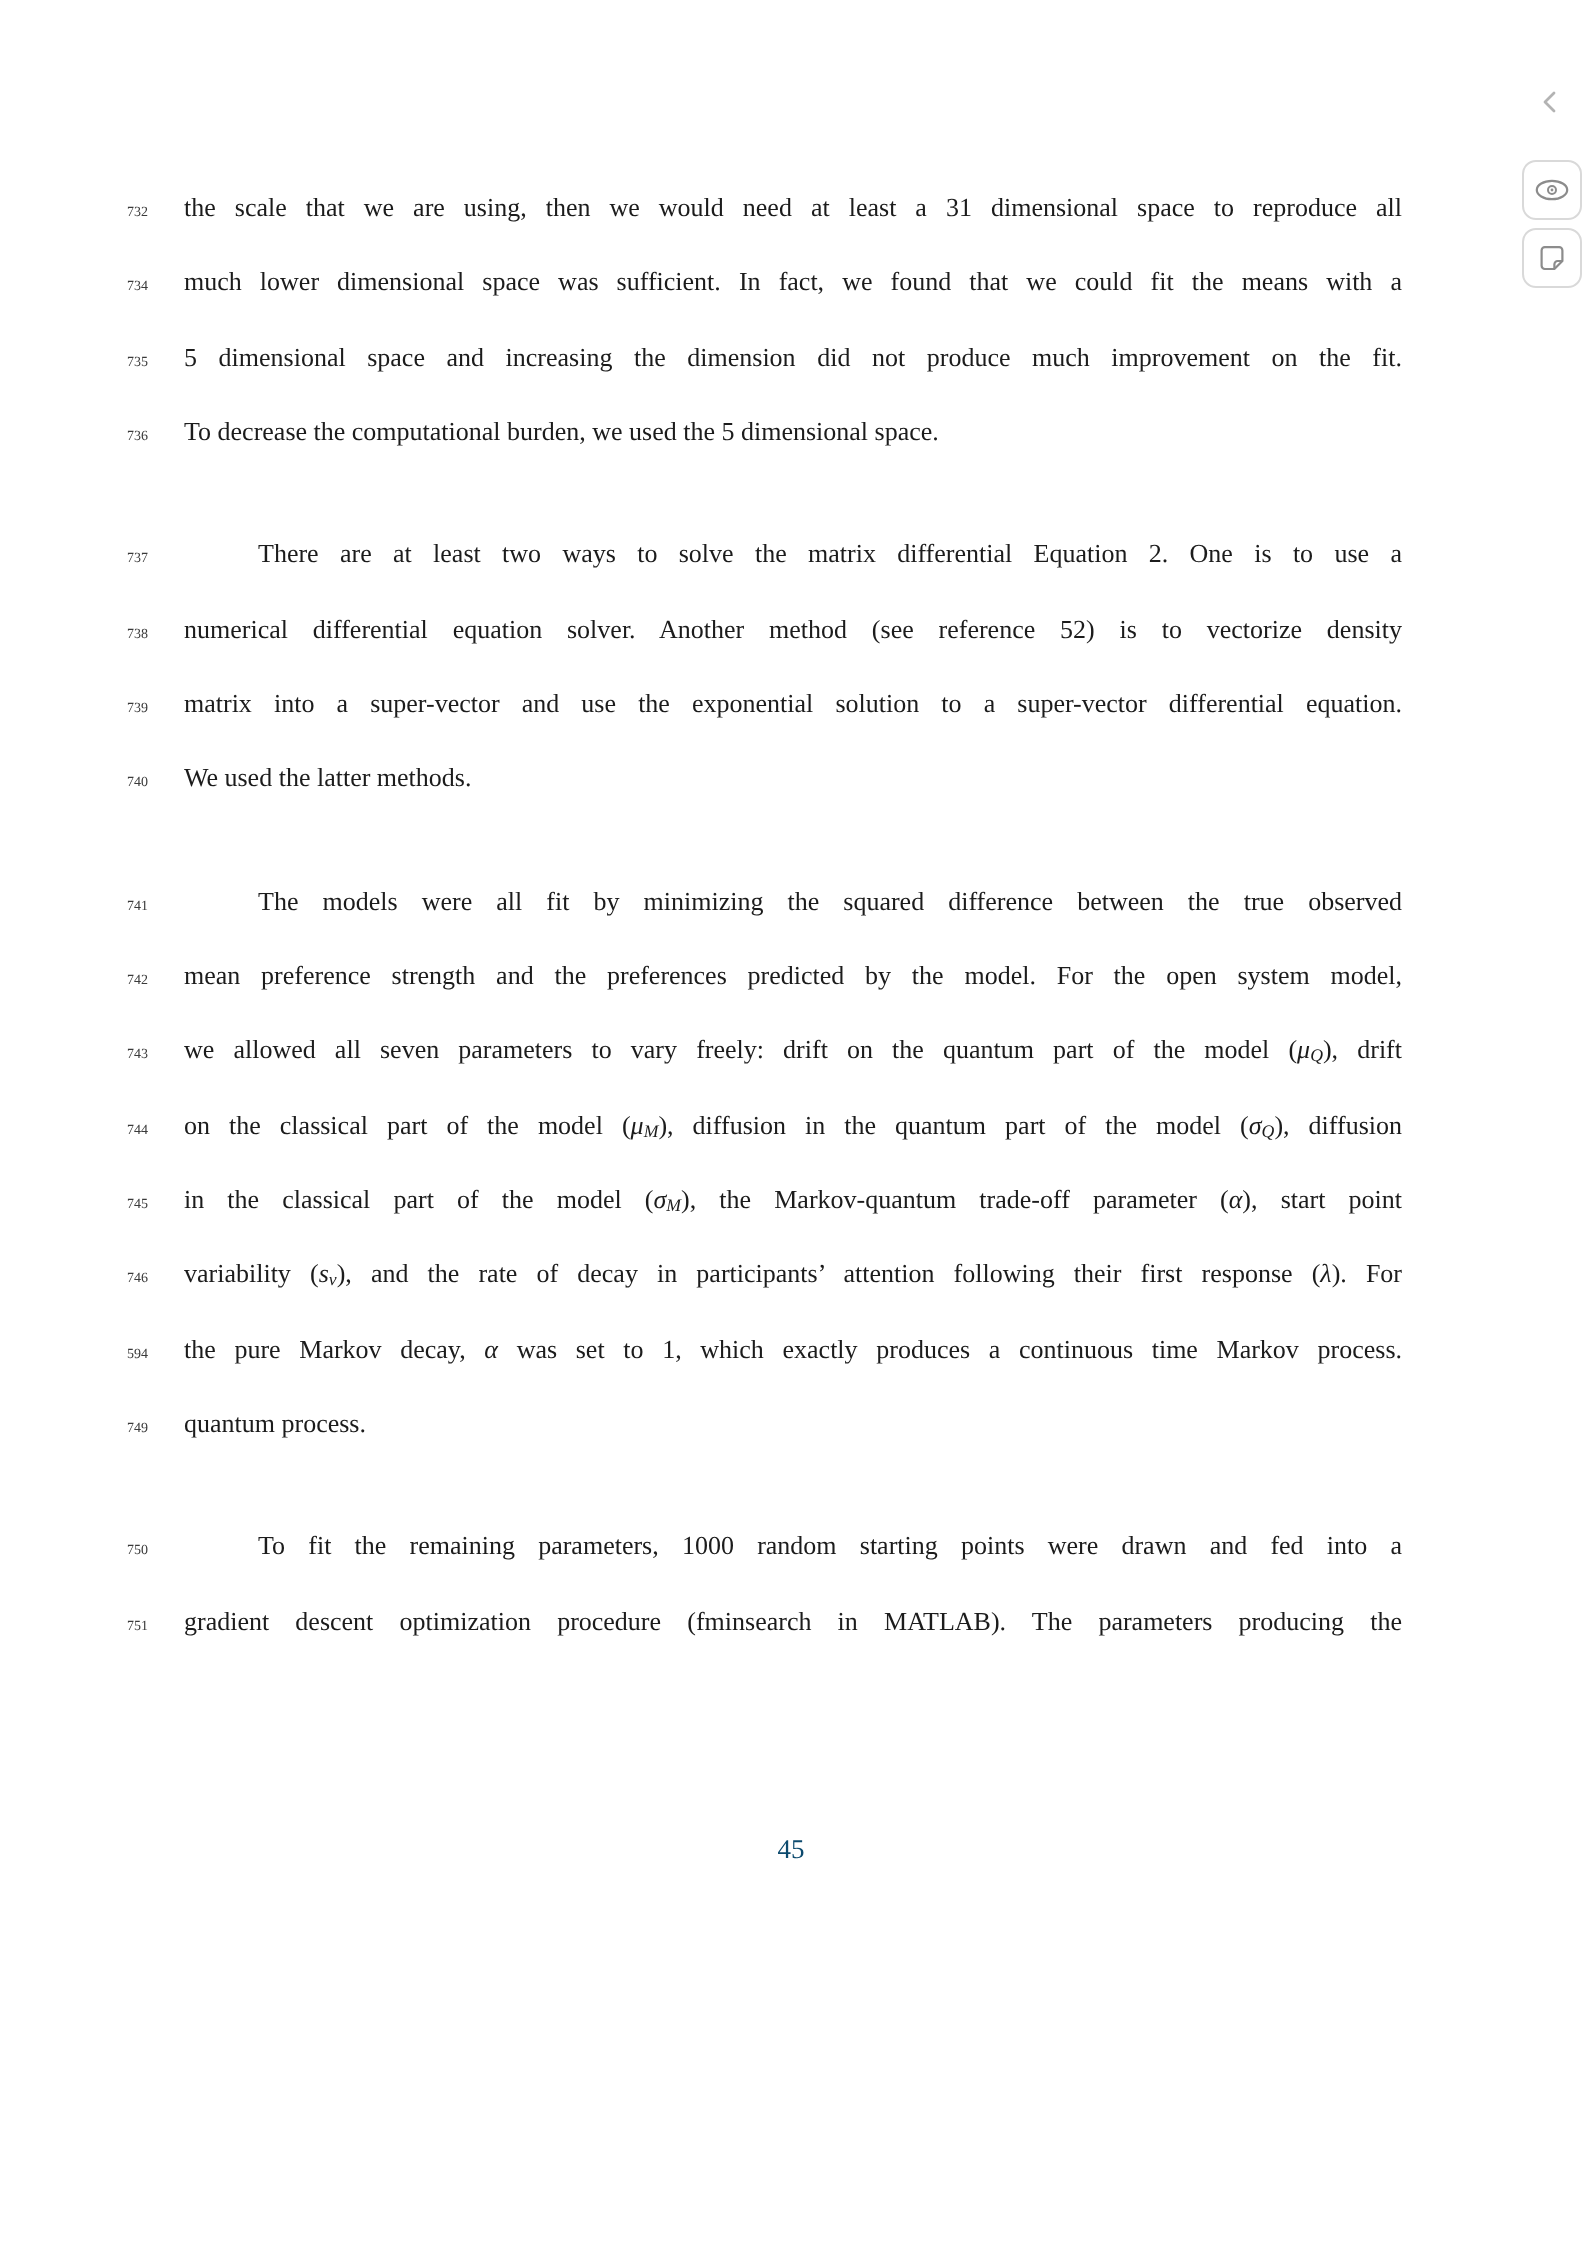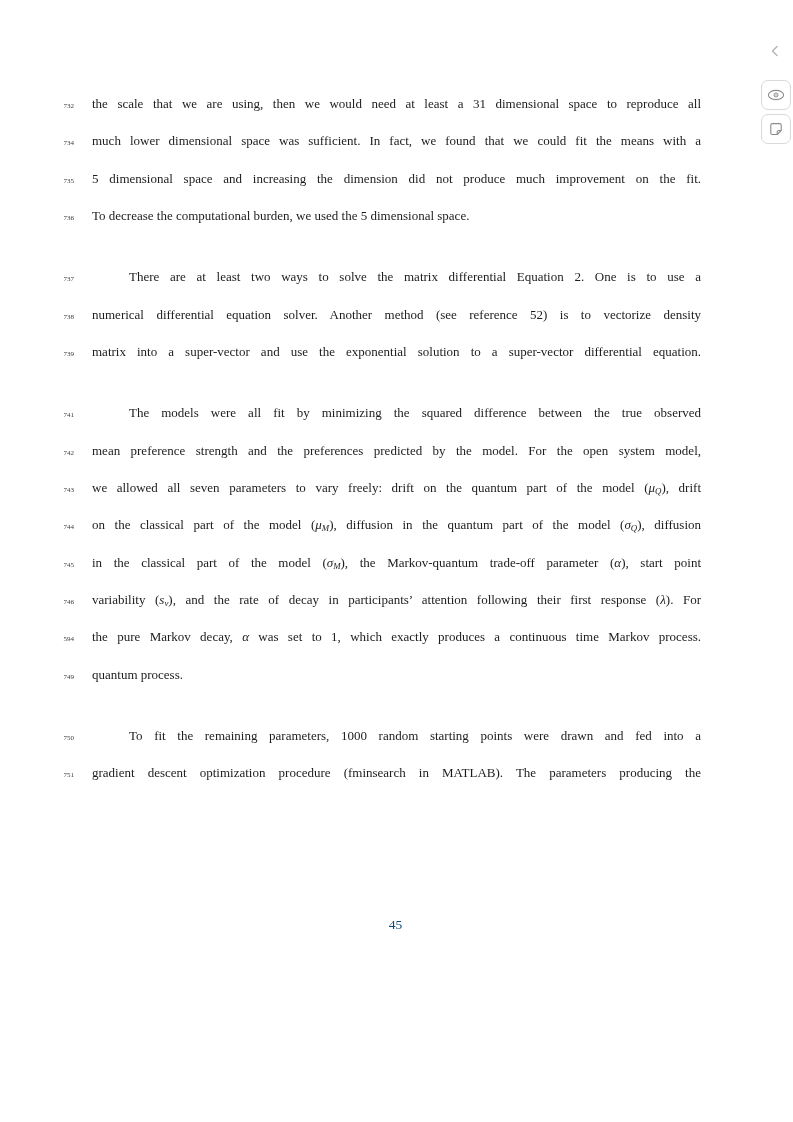--- a/index.html
+++ b/index.html
@@ -153,20 +153,24 @@
         <div class="linetext indent"><span>There are at least two ways to solve the matrix differential Equation 2. One is to use a</span></div>
       </div>
       <div class="row">
         <span class="lineno">738</span>
         <div class="linetext"><span>numerical differential equation solver. Another method (see reference 52) is to vectorize density</span></div>
       </div>
       <div class="row">
         <span class="lineno">739</span>
         <div class="linetext"><span>matrix into a super-vector and use the exponential solution to a super-vector differential equation.</span></div>
       </div>
+      <div class="row">
+        <span class="lineno">740</span>
+        <div class="linetext lastline"><span>We used the latter methods.</span></div>
+      </div>
       <div class="row para-start">
         <span class="lineno">741</span>
         <div class="linetext indent"><span>The models were all fit by minimizing the squared difference between the true observed</span></div>
       </div>
       <div class="row">
         <span class="lineno">742</span>
         <div class="linetext"><span>mean preference strength and the preferences predicted by the model. For the open system model,</span></div>
       </div>
       <div class="row">
         <span class="lineno">743</span>

